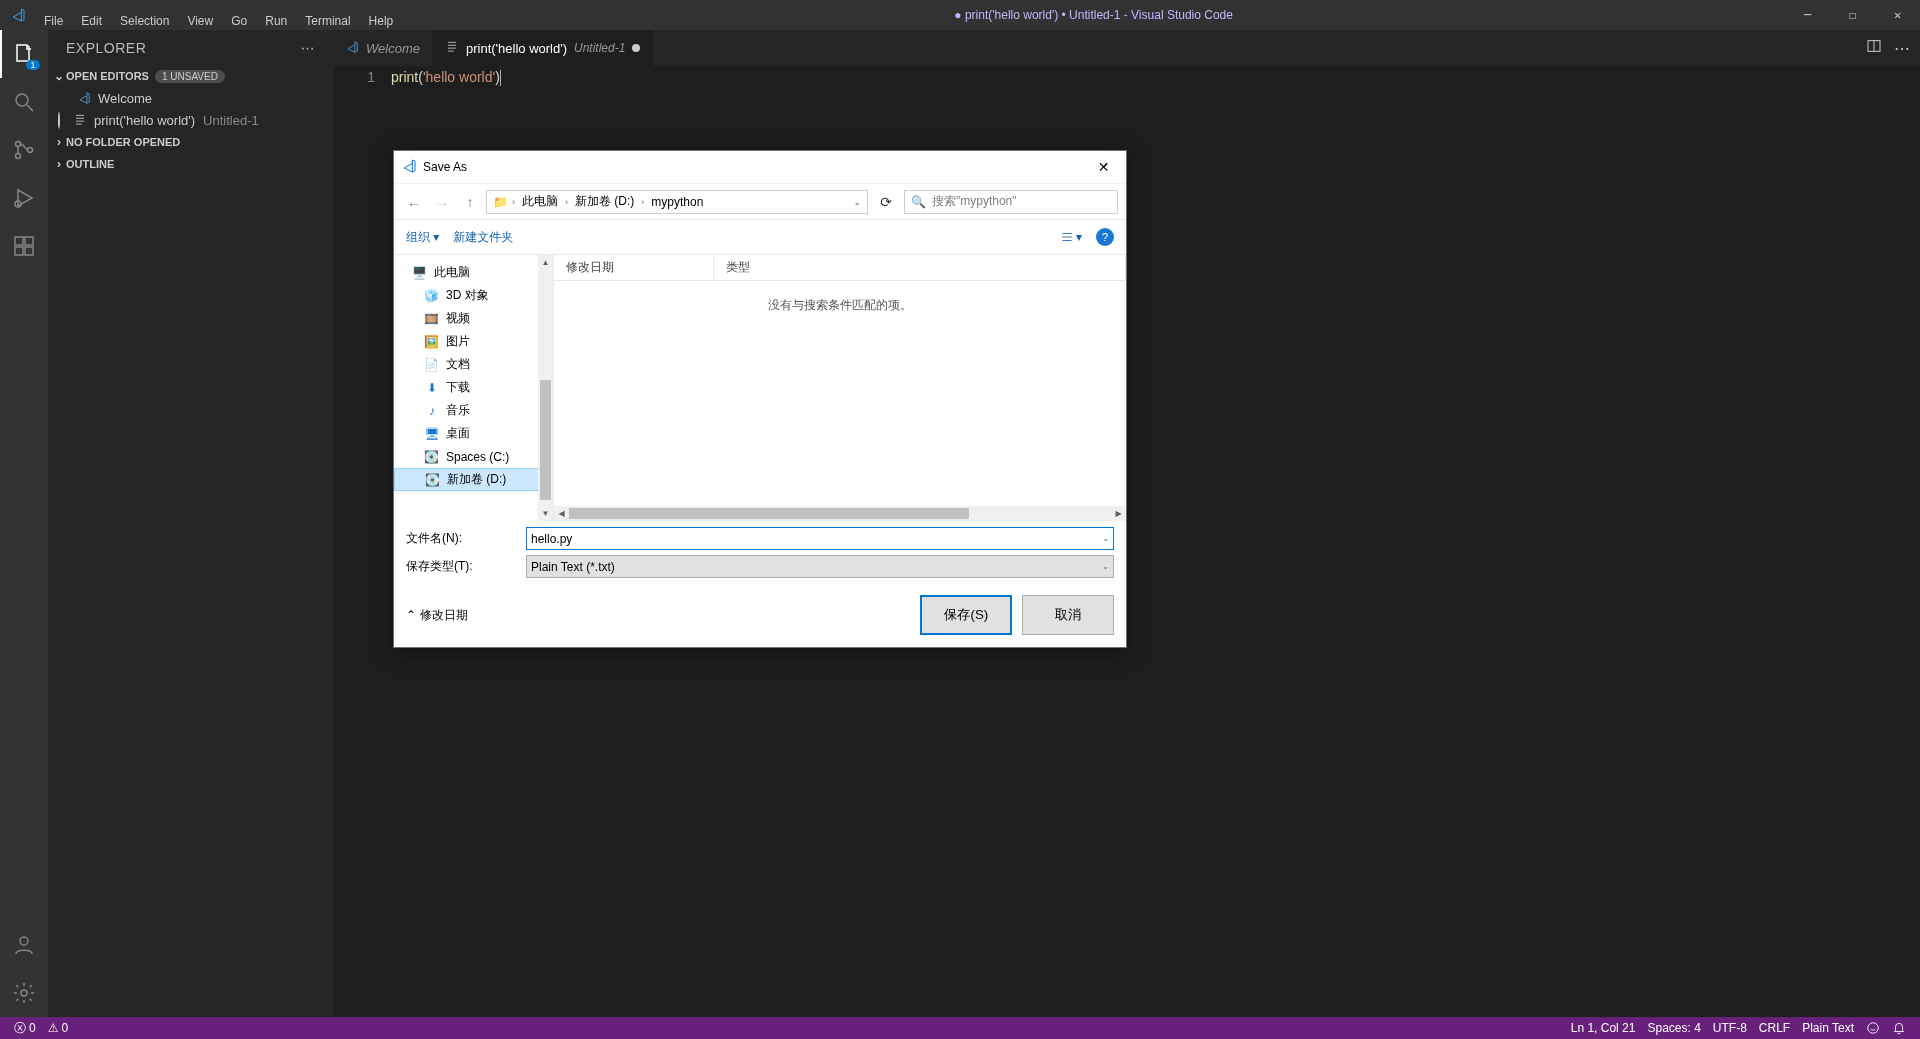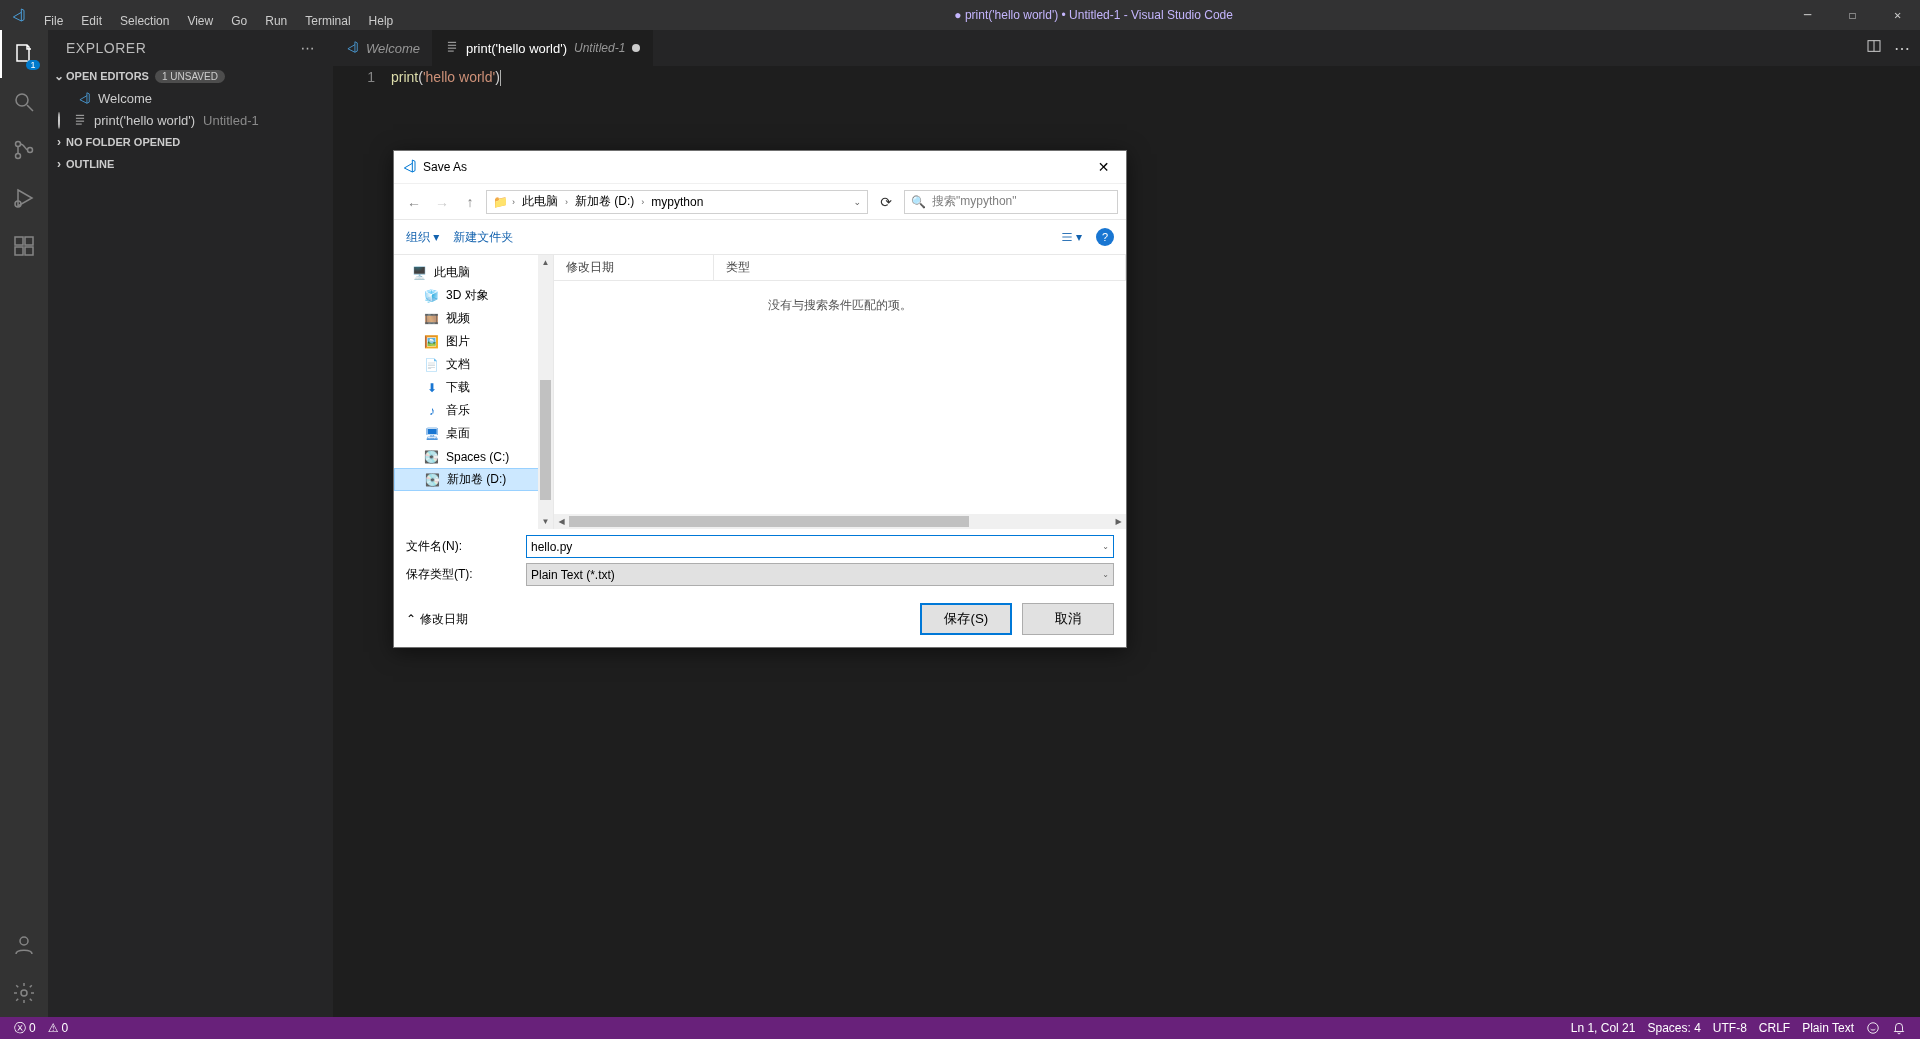--- a/index.html
+++ b/index.html
@@ -83,21 +83,21 @@
 .dlg-list .hscroll .thumb { background:#c1c1c1; margin:2px 0; width:70%; }
 .dlg-fields { padding: 6px 12px 4px 12px; }
 .dlg-fields .frow { display: flex; align-items: center; margin-bottom: 5px; }
 .dlg-fields label { width: 120px; padding-right: 6px; }
 .dlg-fields .finput { flex: 1; height: 23px; border: 1px solid #0078d7; padding: 0 4px; background: #fff; position: relative; }
 .dlg-fields .fsel { flex: 1; height: 23px; border: 1px solid #adadad; padding: 0 4px; background: #e1e1e1; display: flex; align-items: center; justify-content: space-between; }
 .dlg-fields .dd { font-size: 8px; color: #606060; }
 .dlg-footer { display: flex; align-items: center; padding: 8px 12px 12px 12px; gap: 10px; }
 .dlg-footer .hide { display: flex; align-items: center; gap: 4px; }
 .dlg-footer .spacer { flex: 1; }
-.dlg-footer button { width: 92px; height: 32px; border: 1px solid #adadad; background: #e1e1e1; }
+.dlg-footer button { width: 92px; height: 40px; border: 1px solid #adadad; background: #e1e1e1; }
 .dlg-footer button.primary { border: 2px solid #0078d7; }
 
 svg { stroke: currentColor; fill: none; stroke-width: 1.5; }
 </style>
 </head>
 <body>
 
 <div class="titlebar">
   <div class="logo">
     <svg width="16" height="16" viewBox="0 0 24 24">

